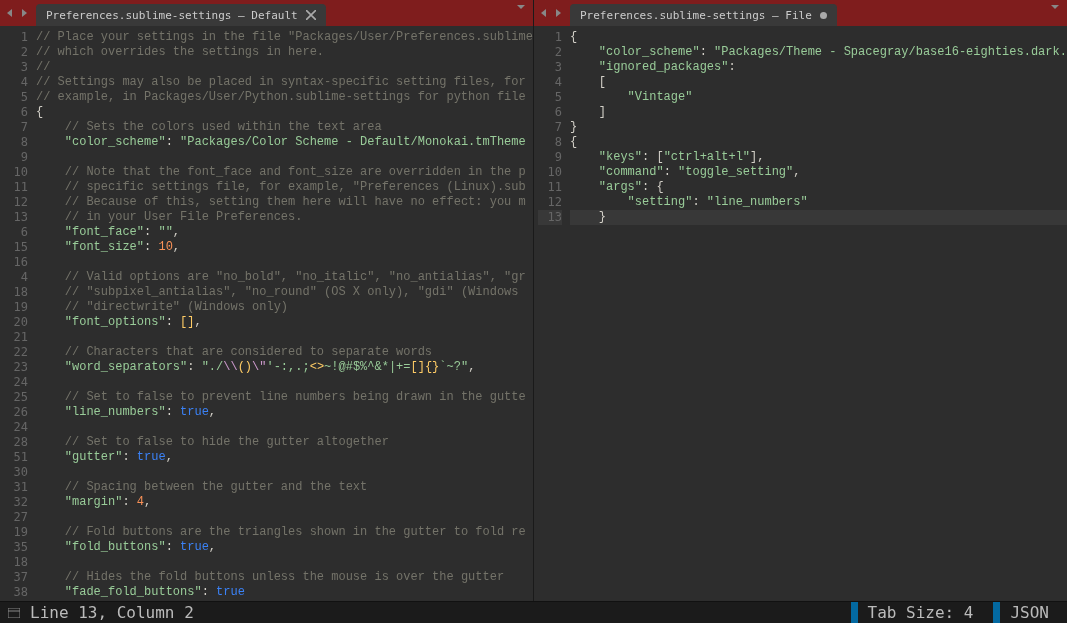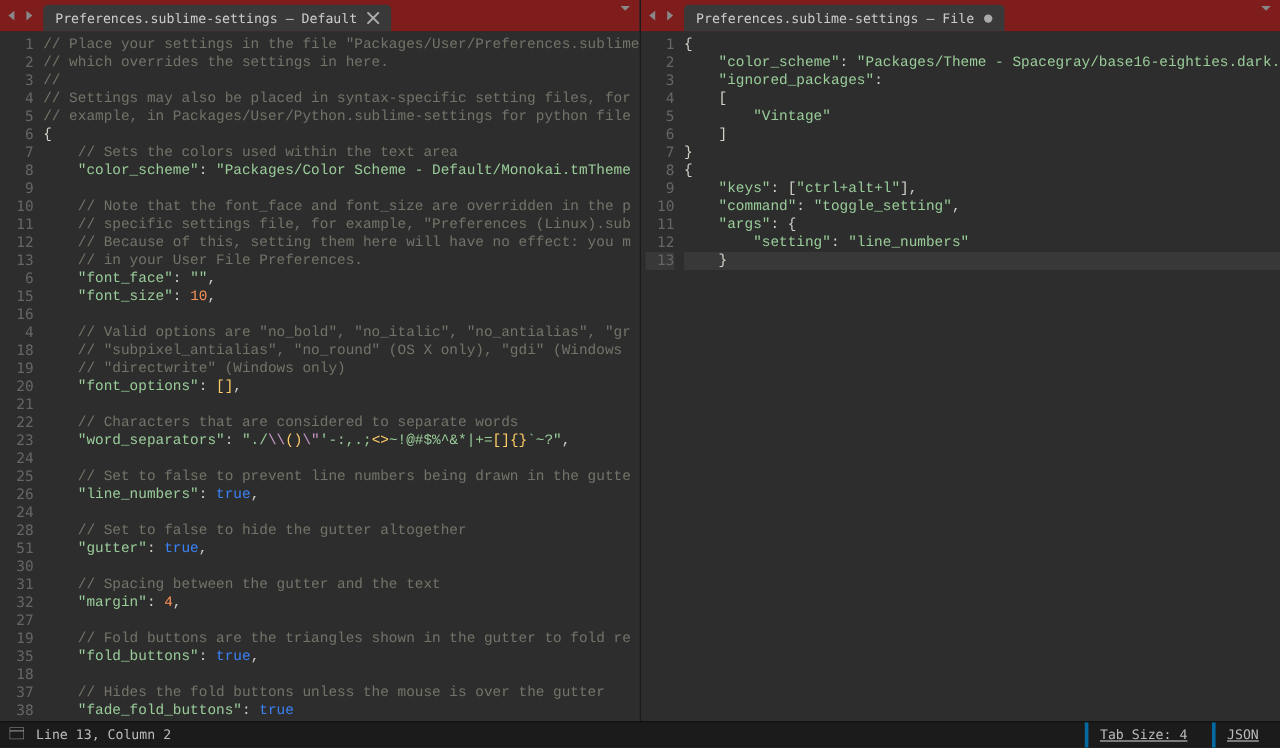--- a/index.html
+++ b/index.html
@@ -103,27 +103,27 @@
 .c-bool    { color: #3b82f6; }
 .c-esc     { color: #cc99cc; }
 .c-brackpair { color: #ffcc66; }
 .hlrow { background: #383838; }
 .statusbar {
   background: #1b1b1b;
   color: #bbb;
   height: 22px;
   display: flex;
   align-items: center;
-  font-size: 11px;
+  font-size: 16px;
   padding: 0 8px;
   gap: 10px;
   border-top: 1px solid #111;
 }
 .statusbar .spacer { flex: 1; }
-.status-seg { padding: 0 10px; border-left: 3px solid #0369a1; height: 100%; display: flex; align-items: center; text-decoration: underline; }
+.status-seg { padding: 0 10px; border-left: 7px solid #0369a1; height: 100%; display: flex; align-items: center; }
 .panel-icon svg { width: 12px; height: 10px; }
 </style>
 </head>
 <body>
 
 <div class="panes">
 
   <div class="pane">
     <div class="tabbar">
       <div class="tabnav">

